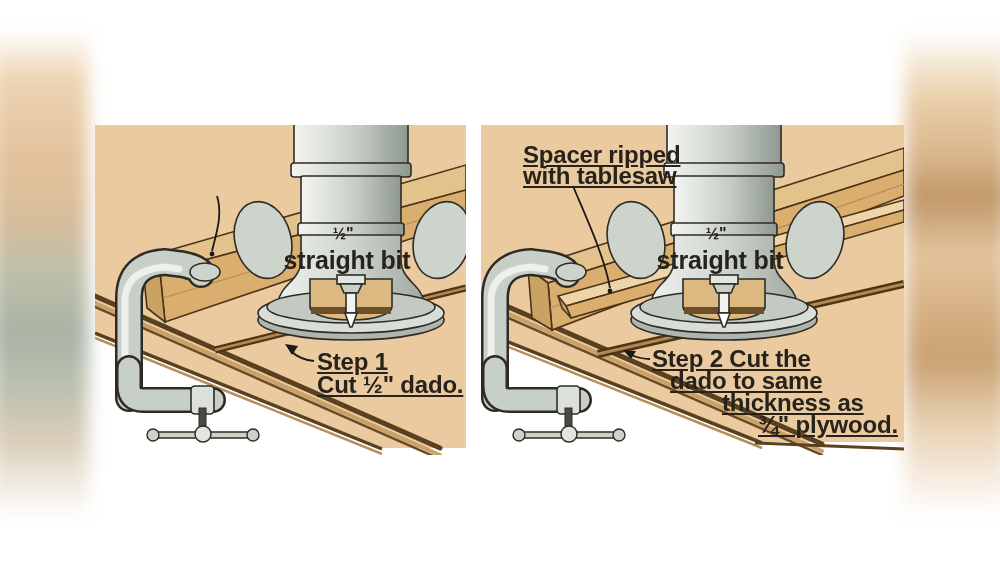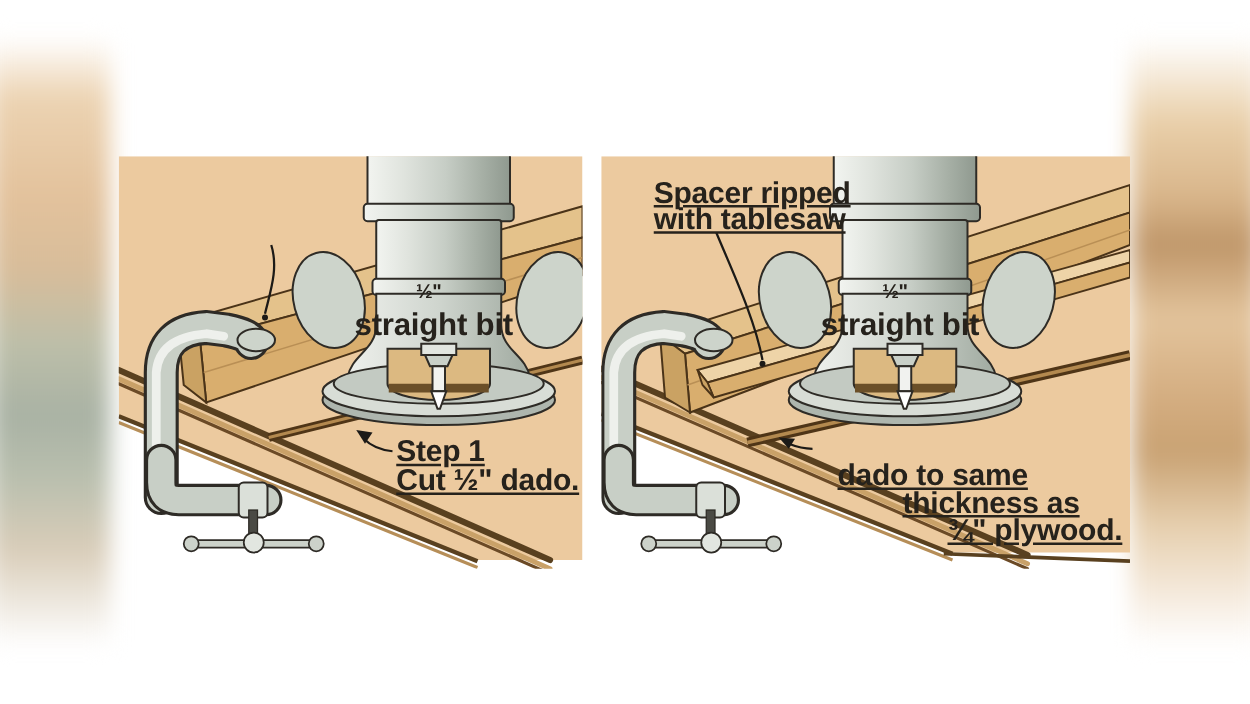--- a/index.html
+++ b/index.html
@@ -170,17 +170,18 @@
 
   <div class="lbl fs20 heavy" style="left:317px;top:336px;margin-top:14px;">Step 1</div>
   <div class="lbl fs20" style="left:317px;top:373px;">Cut ½" dado.</div>
 
   <div class="lbl fs20" style="left:523px;top:143px;">Spacer ripped</div>
   <div class="lbl fs20" style="left:523px;top:164px;">with tablesaw</div>
 
   <div class="lbl fs16 ctr" style="left:676px;top:226px;width:80px;">½"</div>
   <div class="lbl fs19 ctr" style="left:654px;top:247px;width:132px;">straight bit</div>
 
+  <div class="lbl fs20" style="left:652px;top:347px;"><span class="heavy">Step 2</span> <span>Cut the</span></div>
   <div class="lbl fs20" style="left:670px;top:369px;">dado to same</div>
   <div class="lbl fs20" style="left:722px;top:391px;">thickness as</div>
   <div class="lbl fs20" style="left:758px;top:413px;">¾" plywood.</div>
 
 </div>
 
 </body></html>

